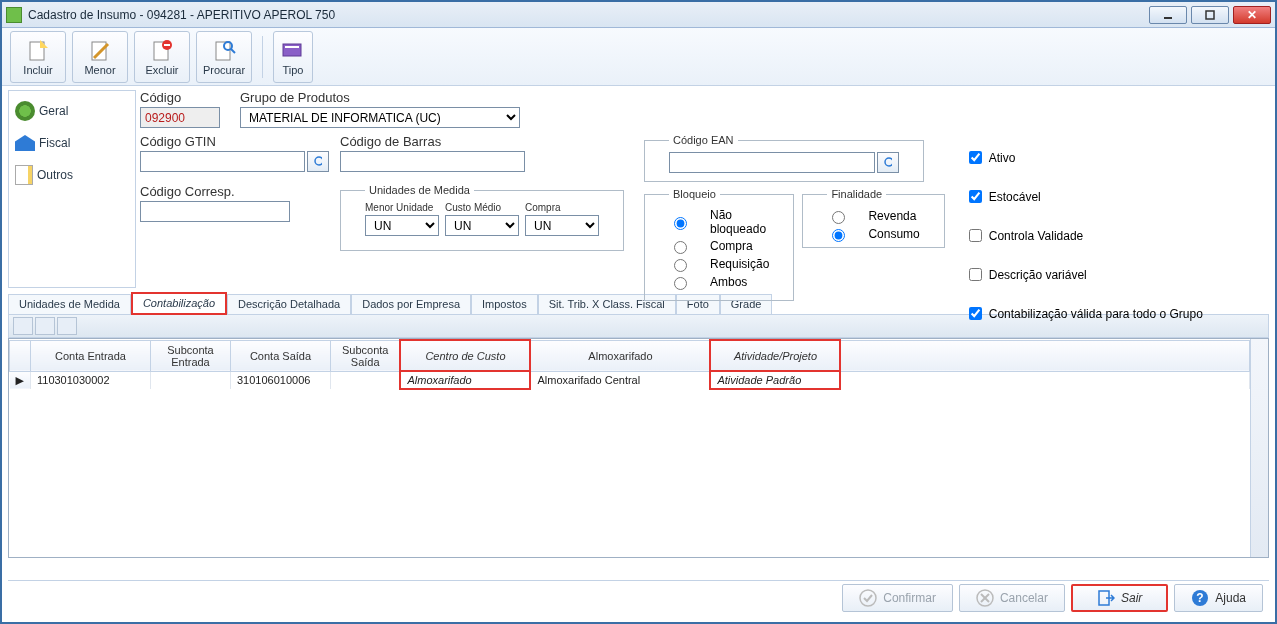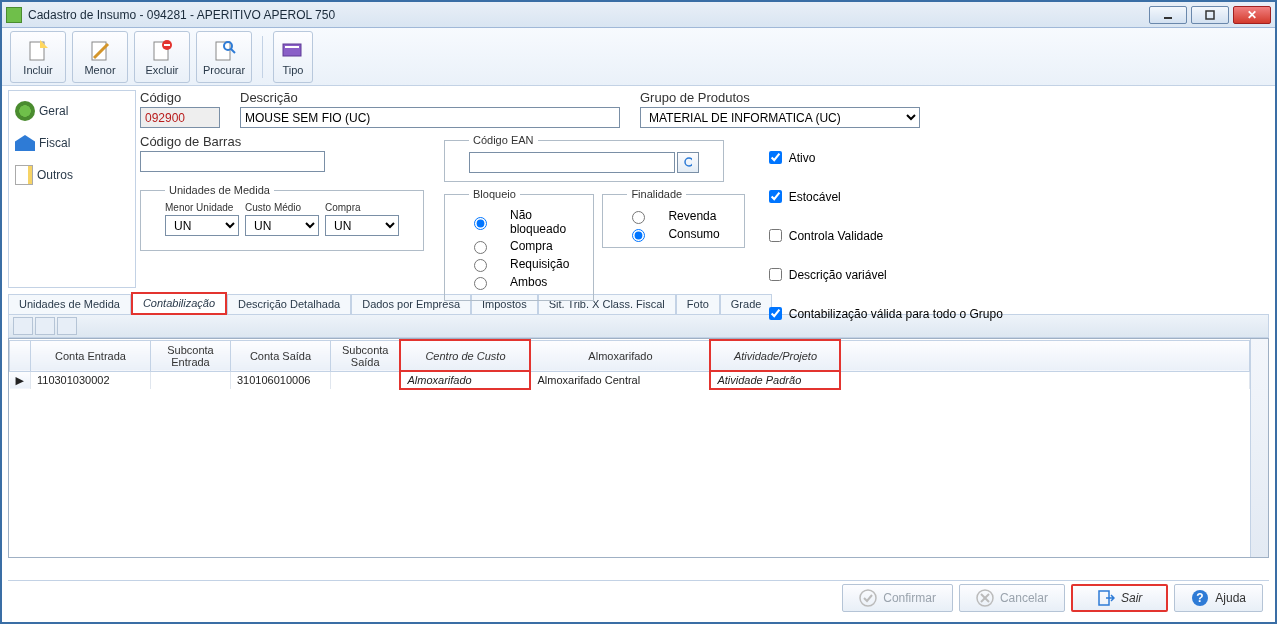--- a/index.html
+++ b/index.html
@@ -138,33 +138,47 @@
       </div>
     </div>
 
     <div class="formarea">
 
       <div class="row">
         <div class="field" style="width:80px">
           <label>Código</label>
           <input class="txt" readonly="" value="092900" style="">
         </div>
-        <div class="field" style="width:380px">
-          <label>Descrição</label>
-          <input class="txt" value="MOUSE SEM FIO (UC)" style="">
-        </div>
         <div class="field" style="width:280px">
           <label>Grupo de Produtos</label>
           <select class="sel">
             <option>MATERIAL DE INFORMATICA (UC)</option>
           </select>
         </div>
       </div>
 
       <div class="row" style="align-items:flex-start">
+        <div style="display:flex;flex-direction:column;gap:6px;">
+          <div class="field" style="width:180px">
+            <label>Código GTIN</label>
+            <div style="display:flex;gap:2px">
+              <input class="txt" style="flex: 1 1 0%;">
+              <button class="searchbtn">
+                <svg width="12" height="12">
+                    <circle cx="5" cy="5" r="4" fill="none" stroke="#2e7bd6" stroke-width="1.5"></circle>
+                    <line x1="8" y1="8" x2="11" y2="11" stroke="#2e7bd6" stroke-width="1.5"></line>
+                  </svg>
+              </button>
+            </div>
+          </div>
+          <div class="field" style="width:150px">
+            <label>Código Corresp.</label>
+            <input class="txt" style="">
+          </div>
+        </div>
 
         <div style="display:flex;flex-direction:column;gap:6px;">
           <div class="field" style="width:185px">
             <label>Código de Barras</label>
             <input class="txt" style="">
           </div>
           <fieldset style="width:230px">
             <legend>Unidades de Medida</legend>
             <div style="display:flex;gap:6px">
               <div class="field" style="width:74px">

